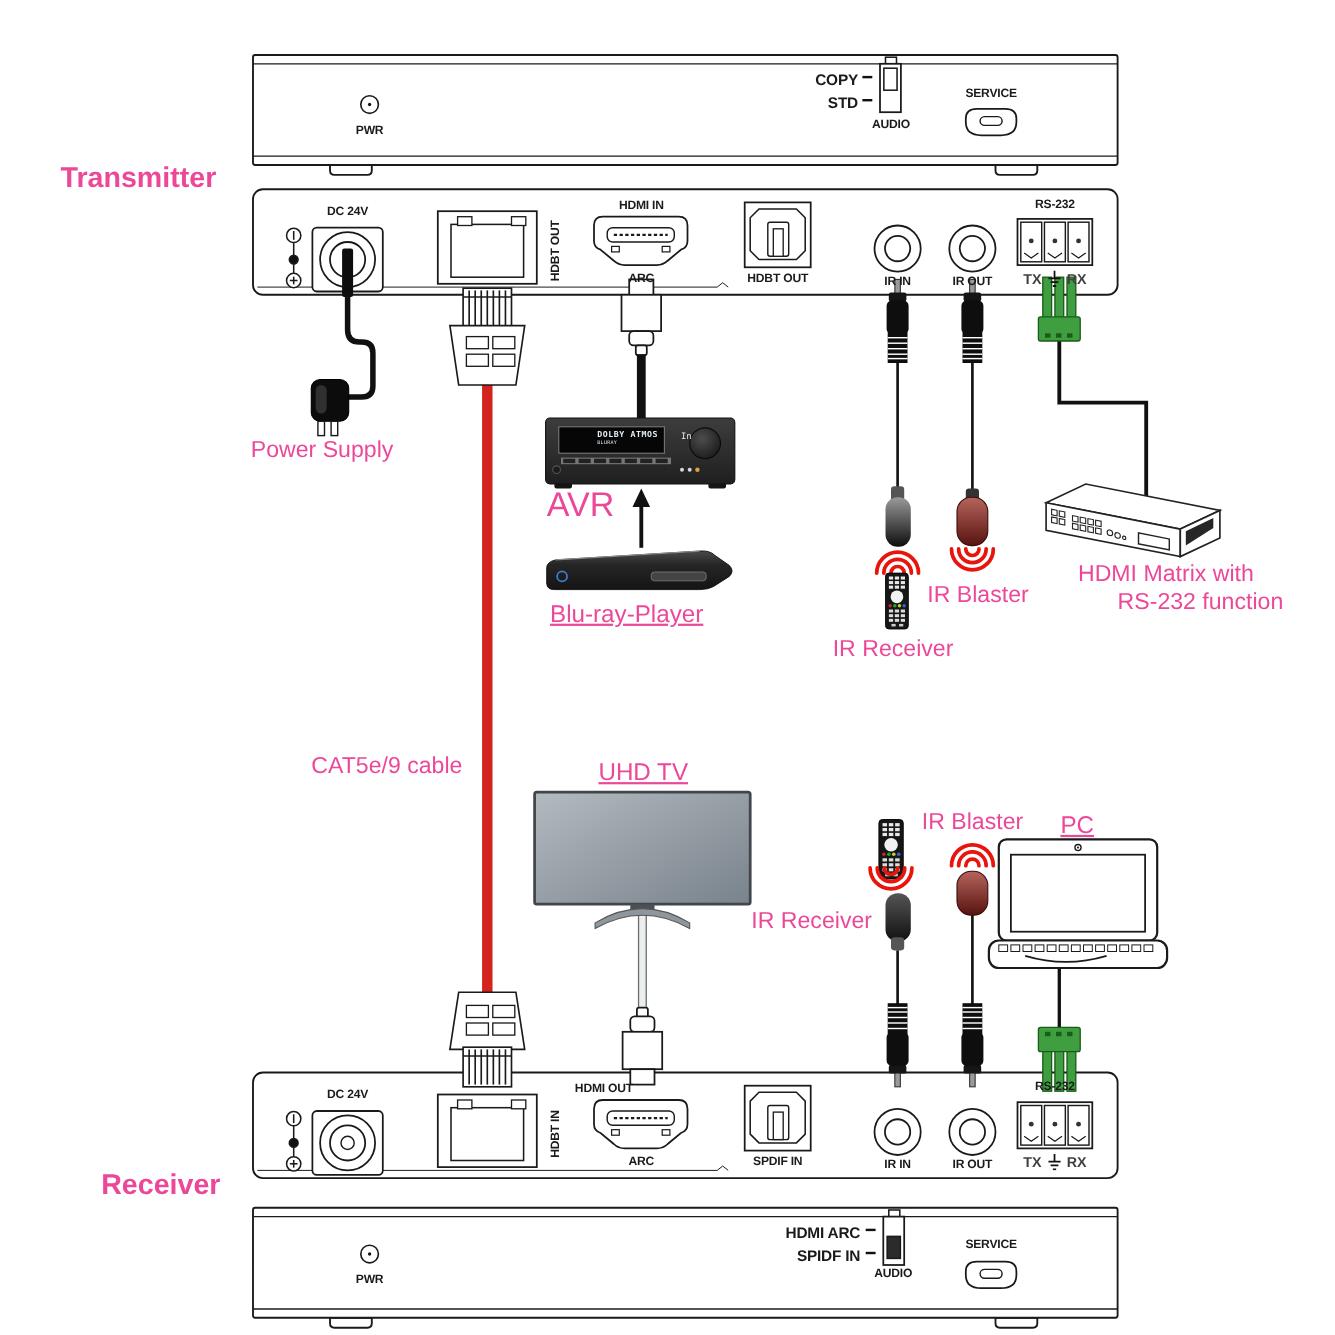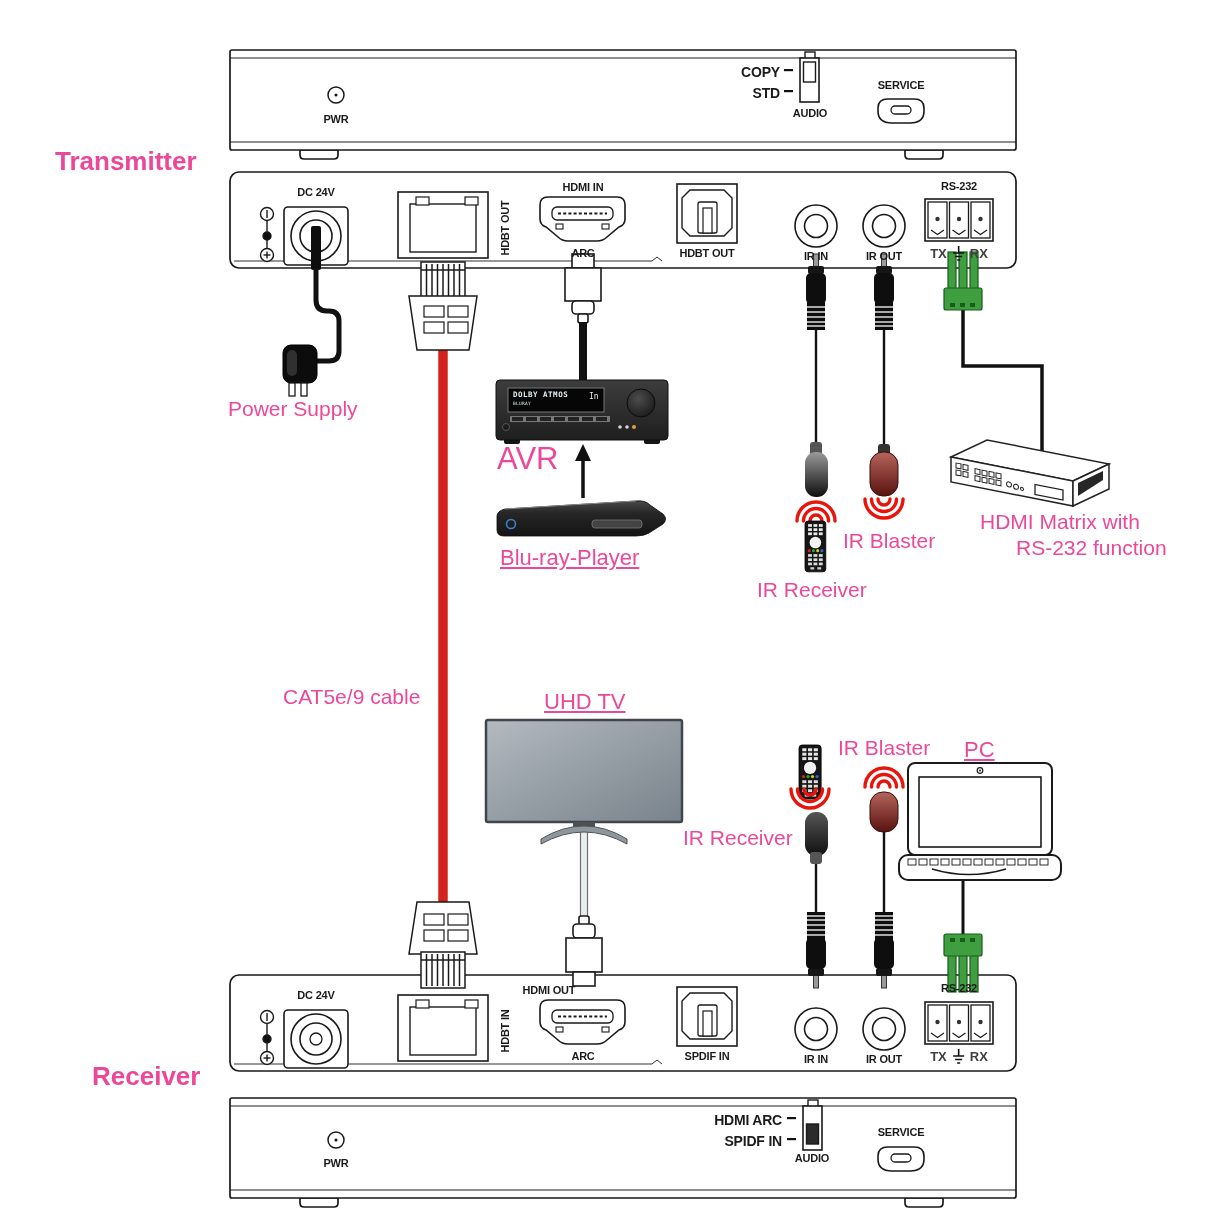--- a/index.html
+++ b/index.html
@@ -8,21 +8,21 @@
   #canvas { position:relative; width:1214px; height:1214px; background:#fff; overflow:hidden; }
   #art { position:absolute; left:0; top:0; }
   .lbl { position:absolute; white-space:nowrap; color:#ec4899; }
   .pl { font-size:11px; font-weight:bold; letter-spacing:-0.2px; transform:translateX(-50%); color:#1a1a1a; }
   .pl-r { font-size:14px; font-weight:bold; letter-spacing:-0.2px; text-align:right; width:70px; color:#1a1a1a; }
   .vert { font-size:11px; font-weight:bold; letter-spacing:-0.2px; transform:translate(-50%,-50%) rotate(-90deg); color:#1a1a1a; }
   .dl { font-size:21px; }
   .dl-22 { font-size:22px;text-decoration:underline; }
   .title { font-size:26px; font-weight:bold; }
   .pinout { position:absolute; display:flex; gap:5px; transform:translateX(-50%); font-size:13px; font-weight:bold; color:#404040; }
-  .avr-txt { position:absolute; font-family:"DejaVu Sans Mono", monospace; color:#e4edf3; }
+  .avr-txt { position:absolute; font-family:"DejaVu Sans Mono", monospace; color:#e4edf3;margin-left:30px; }
 </style>
 </head>
 <body>
 
 <div id="canvas">
 
 <svg id="art" width="1214" height="1214" viewBox="0 0 1214 1214">
   <defs>
     <linearGradient id="tvGrad" x1="0" y1="0" x2="1" y2="1">
       <stop offset="0" stop-color="#b3bac0"></stop>

